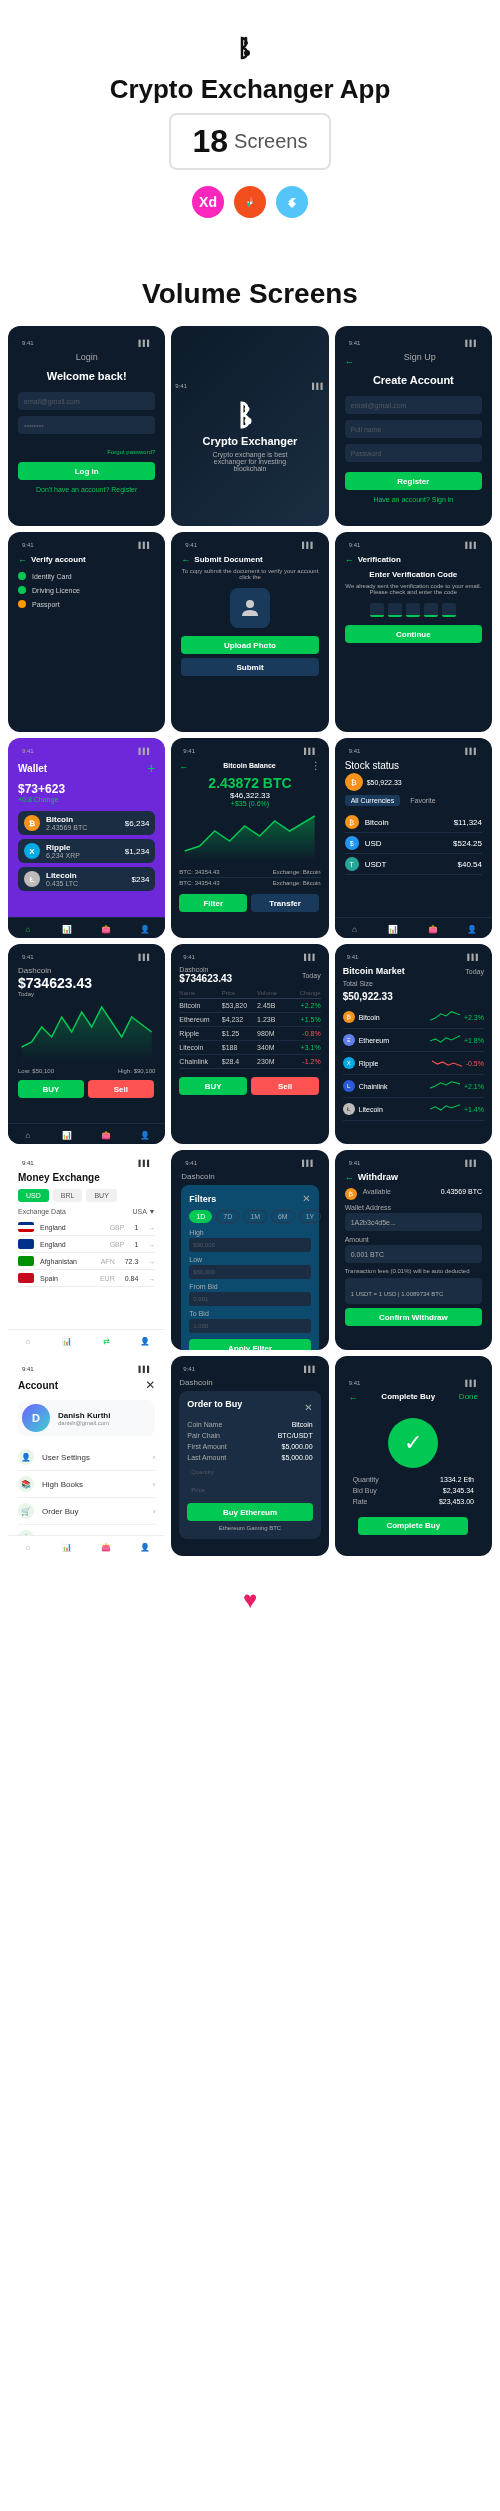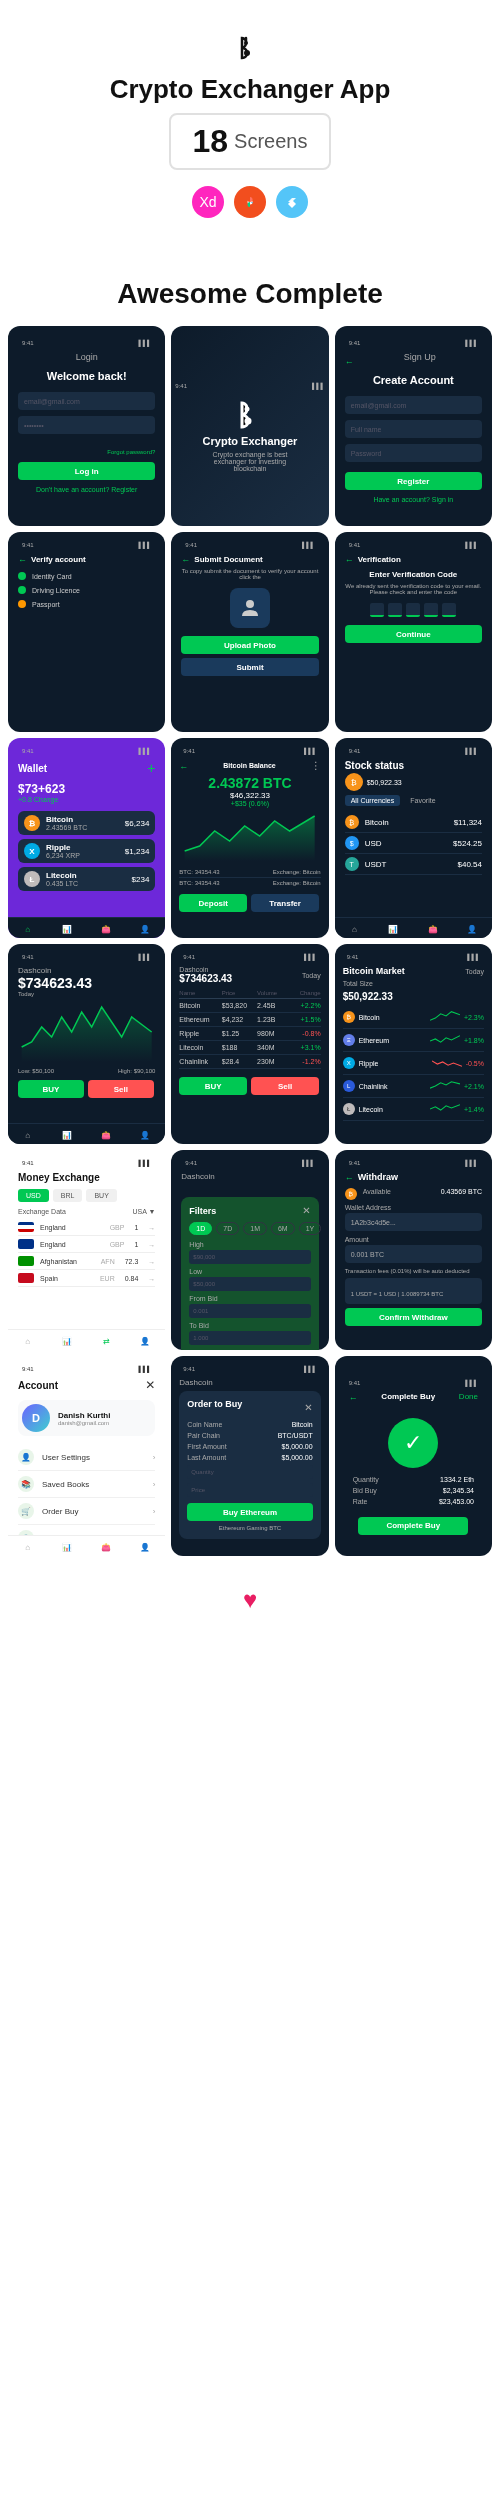--- a/index.html
+++ b/index.html
@@ -67,21 +67,21 @@
       margin-bottom: 20px;
     }
     .tech-icon {
       width: 32px;
       height: 32px;
       border-radius: 50%;
       display: flex;
       align-items: center;
       justify-content: center;
       font-size: 14px;
-      font-weight: 400;
+      font-weight: 700;
       color: #fff;
     }
     .tech-xd { background: #ff26be; }
     .tech-figma { background: #f24e1e; }
     .tech-flutter { background: #54c5f8; }
 
     .section-title {
       text-align: center;
       font-size: 28px;
       font-weight: 700;
@@ -654,21 +654,21 @@
     </div>
     <div class="tech-icon tech-flutter">
       <svg width="14" height="14" viewBox="0 0 14 14">
         <path d="M3 7 L7 3 L11 3 L7 7Z" fill="#fff" opacity="0.9"></path>
         <path d="M3 9 L7 5 L11 9 L7 13Z" fill="#fff"></path>
       </svg>
     </div>
   </div>
 </div>
 
-<div class="section-title">Awesome Complete</div>
+<div class="section-title">Volume Screens</div>
 
 <div class="screens-grid">
 
   <div class="screen-card screen-login">
     <div class="mini-statusbar">
       <span>9:41</span>
         <span>▌▌▌</span>
     </div>
     <div class="screen-title-bar">Login</div>
     <div class="screen-heading">Welcome back!</div>
@@ -861,31 +861,31 @@
       <div style="font-size:6px;color:#aaa;padding:2px 0;border-bottom:1px solid #1a2d42;display:flex;justify-content:space-between;">
         <span>BTC: 34354.43</span>
           <span>Exchange: Bitcoin</span>
       </div>
       <div style="font-size:6px;color:#aaa;padding:2px 0;display:flex;justify-content:space-between;">
         <span>BTC: 34354.43</span>
           <span>Exchange: Bitcoin</span>
       </div>
     </div>
     <div class="btn-row">
-      <div class="screen-btn-green" style="width:48%;margin-top:0;">Deposit</div>
+      <div class="screen-btn-green" style="width:48%;margin-top:0;">Filter</div>
       <div class="screen-btn-green" style="width:48%;margin-top:0;background:#1a3a5c;">Transfer</div>
     </div>
   </div>
 
   <div class="screen-card screen-stock">
     <div class="mini-statusbar">
       <span>9:41</span>
         <span>▌▌▌</span>
     </div>
-    <div style="font-size:10px;font-weight:700;color:#fff;margin-bottom:2px;">Stock status</div>
+    <div style="font-size:10px;font-weight:400;color:#fff;margin-bottom:2px;">Stock status</div>
     <div style="display:flex;gap:4px;margin-bottom:4px;align-items:center;">
       <div style="width:18px;height:18px;border-radius:50%;background:#f7931a;display:flex;align-items:center;justify-content:center;font-size:8px;color:#fff;">₿</div>
       <span style="font-size:7px;color:#fff;">$50,922.33</span>
     </div>
     <div class="currency-tabs">
       <div class="currency-tab active">All Currencies</div>
       <div class="currency-tab">Favorite</div>
     </div>
     <div class="stock-item">
       <div style="width:14px;height:14px;border-radius:50%;background:#f7931a;display:flex;align-items:center;justify-content:center;font-size:7px;color:#fff;">₿</div>
@@ -1107,21 +1107,21 @@
       <span class="nav-dot" style="color:#aaa;">👤</span>
     </div>
   </div>
 
   <div class="screen-card screen-dark-dash">
     <div class="mini-statusbar">
       <span>9:41</span>
         <span>▌▌▌</span>
     </div>
     <div style="font-size:8px;color:#aaa;margin-bottom:2px;">Dashcoin</div>
-    <div style="background:#14532d;border-radius:8px;padding:8px;margin-top:16px;">
+    <div style="background:#0c4a6e;border-radius:8px;padding:8px;margin-top:4px;">
       <div style="display:flex;justify-content:space-between;align-items:center;margin-bottom:6px;">
         <span style="font-size:9px;font-weight:700;color:#fff;">Filters</span>
         <span style="font-size:10px;color:#aaa;">✕</span>
       </div>
       <div class="filter-row">
         <div class="filter-chip" style="background:#00c853;color:#fff;border-color:#00c853;">1D</div>
         <div class="filter-chip">7D</div>
         <div class="filter-chip">1M</div>
         <div class="filter-chip">6M</div>
         <div class="filter-chip">1Y</div>
@@ -1199,21 +1199,21 @@
         <div style="font-size:6px;color:#888;">danish@gmail.com</div>
       </div>
     </div>
     <div class="menu-item">
       <div class="menu-icon">👤</div>
       <span class="menu-label">User Settings</span>
       <span class="menu-arrow">›</span>
     </div>
     <div class="menu-item">
       <div class="menu-icon">📚</div>
-      <span class="menu-label">Saved Books</span>
+      <span class="menu-label">High Books</span>
       <span class="menu-arrow">›</span>
     </div>
     <div class="menu-item">
       <div class="menu-icon">🛒</div>
       <span class="menu-label">Order Buy</span>
       <span class="menu-arrow">›</span>
     </div>
     <div class="menu-item">
       <div class="menu-icon">🔒</div>
       <span class="menu-label">Privacy policy</span>

